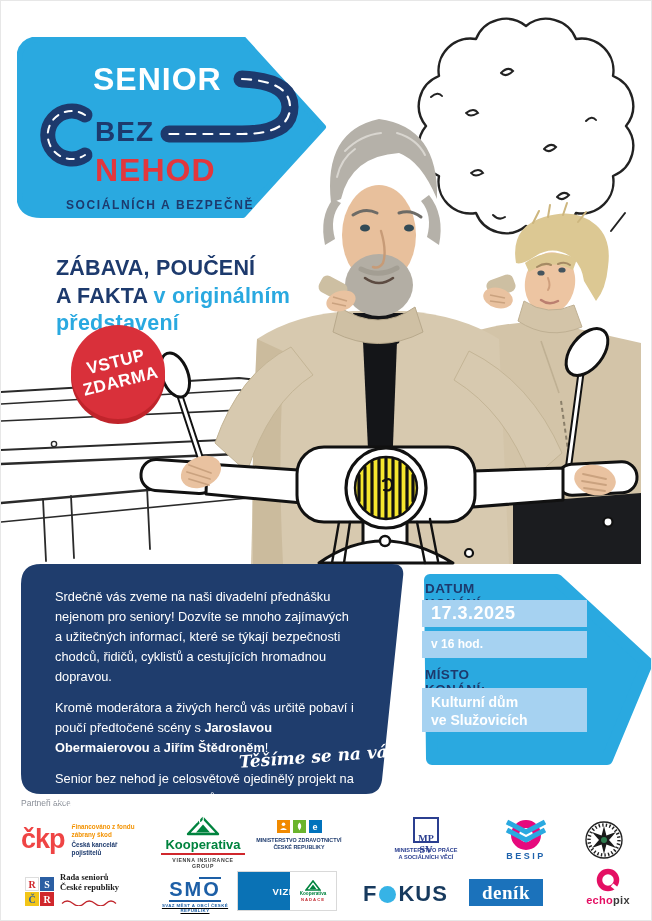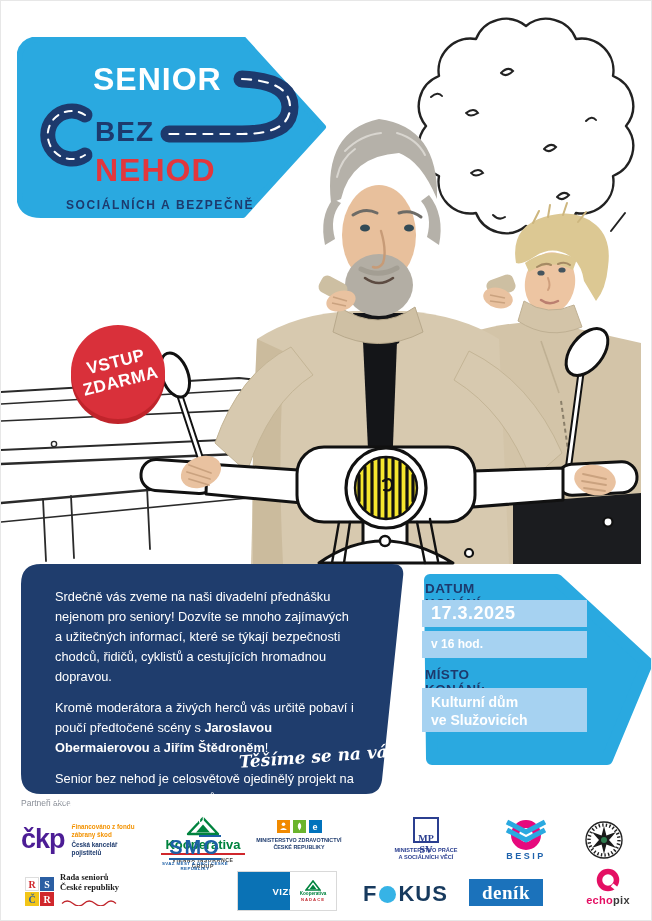--- a/index.html
+++ b/index.html
@@ -57,21 +57,21 @@
   .ev-time{left:421px; top:630px; width:165px; height:27px; font-size:12px; line-height:27px; padding-left:9px;}
   .ev-place{left:421px; top:687px; width:165px; height:44px; font-size:14px; line-height:18px; padding:5px 0 0 9px; font-weight:700;}
   .lbl-date{left:424px; top:580px;} .lbl-place{left:424px; top:666px;}
 
   
   .partners-label{position:absolute; left:20px; top:797px; font-size:8.5px; color:#8a8f98; z-index:2;}
   .plogo{position:absolute; z-index:2;}
   .hidden-label{font-size:0; position:absolute;}
 
   .ckp{left:20px; top:822px; display:flex; align-items:center; gap:7px;}
-  .ckp-mark{color:#4c1d95; font-weight:800; font-size:27px; letter-spacing:-1px;}
+  .ckp-mark{color:#ef4444; font-weight:800; font-size:27px; letter-spacing:-1px;}
   .ckp-text span{display:block; font-size:6.3px; font-weight:700; line-height:7.5px;}
   .ckp-orange{color:#f39200;} .ckp-navy{color:var(--navy);}
   .ckp-text .gap{height:3px;}
 
   .koop{left:160px; top:815px; width:84px; text-align:center;}
   .koop-name{display:block; color:#00833e; font-weight:800; font-size:13px; border-bottom:2px solid #d0272c; padding-bottom:1px;}
   .koop-sub{display:block; color:#3c3c3c; font-weight:700; font-size:5.2px; letter-spacing:.6px; margin-top:2px;}
 
   .mz{left:250px; top:819px; width:96px; text-align:center;}
   .mz-tiles{display:flex; justify-content:center; gap:3px; margin-bottom:4px;}
@@ -95,21 +95,21 @@
   .rscr-grid{display:grid; grid-template-columns:14px 14px; grid-template-rows:14px 14px; gap:1px;}
   .rscr-cell{display:flex; align-items:center; justify-content:center; font-family:"Liberation Serif", serif;
              font-weight:bold; font-size:10px;}
   .rc1{background:#fff; color:#d0272c; border:1px solid #ddd;}
   .rc2{background:#2b5fa3; color:#fff;}
   .rc3{background:#f2c518; color:#2b5fa3;}
   .rc4{background:#d0272c; color:#fff;}
   .rscr-text span{display:block; font-family:"Liberation Serif", serif; font-weight:bold;
                   font-size:8.5px; color:#1a1a1a; line-height:9.5px;}
 
-  .smo{left:148px; top:836px; width:92px; text-align:center;}
+  .smo{left:148px; top:878px; width:92px; text-align:center;text-decoration:underline;}
   .smo-word{position:relative; display:inline-block; color:#1d5fa6; font-weight:800; font-size:20px;
             letter-spacing:2px; border-bottom:2px solid #1d5fa6; line-height:1.05;}
   .smo-word::before{content:""; position:absolute; right:0; top:-2px; width:22px; height:2px; background:#1d5fa6;}
   .smo-sub{display:block; font-size:4.4px; font-weight:700; color:#1d5fa6; letter-spacing:.4px; margin-top:1px;}
 
   .vize{left:236px; top:870px; display:flex; height:40px; border:1px solid #d9d9d9;}
   .vize-blue{width:52px; background:#0a72b5; display:flex; align-items:center; justify-content:center; gap:2px;padding-left:48px;}
   .vize-word{color:#fff; font-weight:800; font-size:9.5px; letter-spacing:.5px;}
   .vize-zero{width:13px; height:17px; border:3px solid #fff; border-radius:50%;}
   .vize-white{width:46px; background:#fff; display:flex; flex-direction:column; align-items:center; justify-content:center;}
@@ -297,20 +297,25 @@
         <path d="M68,78 A24,24 0 1 0 68,118" stroke="#1d3a6d" stroke-width="15"></path>
         <path d="M68,78 A24,24 0 1 0 68,118" stroke="#fff" stroke-width="2" stroke-dasharray="7,7"></path>
       </g>
     </svg>
     <span class="t badge-senior">SENIOR</span>
     <span class="t badge-bez">BEZ</span>
     <span class="t badge-nehod">NEHOD</span>
     <span class="t badge-tag">SOCIÁLNÍCH A BEZPEČNĚ</span>
   </div>
 
+  <div class="headline">
+    <span class="row"><span class="hl-dark">ZÁBAVA, POUČENÍ</span></span>
+    <span class="row"><span class="hl-dark">A FAKTA</span><span class="hl-blue"> v originálním</span></span>
+    <span class="row"><span class="hl-blue">představení</span></span>
+  </div>
 
   <div class="vstup">
     <div class="vstup-inner">
       <div class="vstup-txt">
         <span>VSTUP</span><br>
         <span>ZDARMA</span>
       </div>
     </div>
   </div>
 

